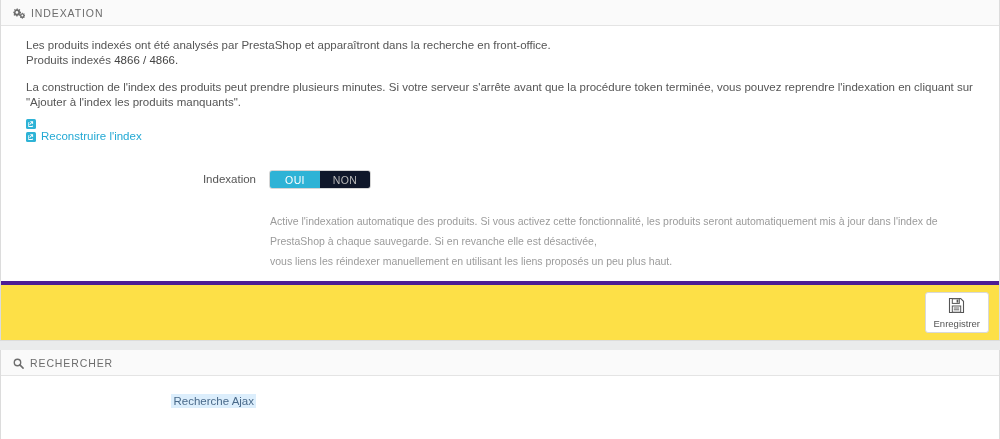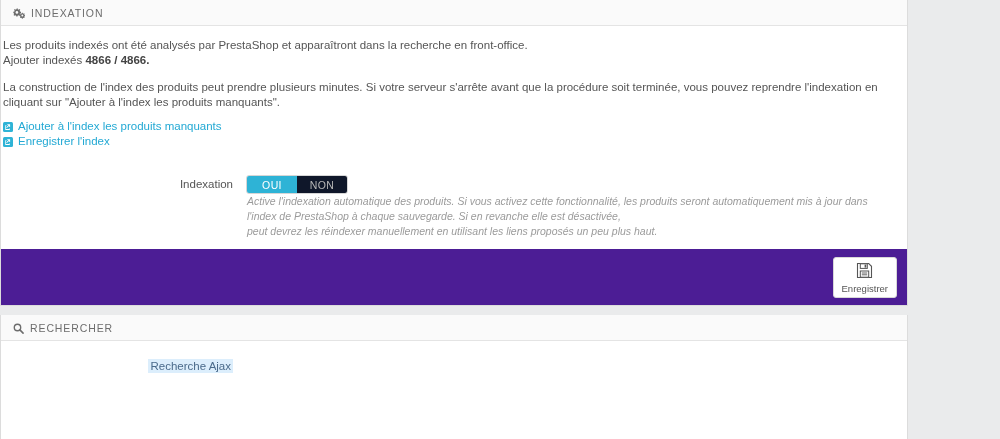--- a/index.html
+++ b/index.html
@@ -7,21 +7,21 @@
   html, body {
     margin: 0; padding: 0;
     width: 1000px; height: 439px;
     background: #eaebec;
     font-family: "Liberation Sans", sans-serif;
     font-size: 12px;
     color: #555;
     overflow: hidden;
   }
 
-  .page { width: 908px; height: 439px; background: #eaebec; padding: 0; }
+  .page { width: 1000px; height: 439px; background: #eaebec; padding: 0; }
 
   
   .panel {
     background: #ffffff;
     border: 1px solid #dcdcdc;
     border-top: none;
     margin: 0 0 9px 0;
     position: relative;
   }
   .panel-heading {
@@ -32,25 +32,25 @@
     letter-spacing: .9px;
     color: #6d6d6d;
     text-transform: uppercase;
     font-weight: normal;
     display: flex;
     align-items: center;
     gap: 6px;
     height: 26px;
   }
   .panel-heading .hicon { display: inline-flex; align-items: center; color: #6d6d6d; }
-  .panel-body { padding: 12px 14px 10px 2px; }
+  .panel-body { padding: 12px 14px 10px 25px; }
 
   
   .info-line { font-size: 11.5px; color: #555; line-height: 15px; }
-  .info-line b { color: #444; font-weight: bold; }
+  .info-line b { color: #444; font-weight: normal; }
   .spacer-8 { height: 9px; }
   .spacer-12 { height: 12px; }
 
   .link-row { display: flex; align-items: center; gap: 5px; line-height: 15px; margin: 0; }
   .link-row a { color: #23a9d4; text-decoration: none; font-size: 11.5px; }
   .ext-icon { width: 10px; height: 10px; flex: 0 0 10px; display: inline-block; position: relative; }
   .ext-icon svg { display: block; }
 
   
   .form-row {
@@ -92,32 +92,31 @@
     font-size: 10.5px;
     letter-spacing: .4px;
     color: #b8b8b8;
     background: #0f172a;
     cursor: pointer;
     user-select: none;
   }
   .switch span.on-yes { background: #2eb3d6; color: #ffffff; }
 
   .help-text {
-    font-style: italic;
     color: #9b9b9b;
     font-size: 10.5px;
-    line-height: 15px;
-    margin-top: 0;
+    line-height: 20px;
+    margin-top: 22px;
     padding-left: 1px;
   }
 
   
   .panel-footer {
-    background: #4c1d95;
-    border-top: 1px solid #4c1d95;
+    background: #fde047;
+    border-top: 4px solid #4c1d95;
     padding: 7px 10px;
     min-height: 44px;
     display: flex;
     justify-content: flex-end;
     align-items: center;
   }
   .btn-save {
     background: #ffffff;
     border: 1px solid #d8d8d8;
     border-radius: 3px;
@@ -152,65 +151,64 @@
           </g>
         </svg>
       </span>
       <span>INDEXATION</span>
     </div>
 
     <div class="panel-body">
 
       <div class="info-line">Les produits indexés ont été analysés par PrestaShop et apparaîtront dans la recherche en front-office.</div>
       <div class="info-line">
-        <span>Ajouter indexés </span><b>4866 / 4866.</b>
+        <span>Produits indexés </span><b>4866 / 4866.</b>
       </div>
 
       <div class="spacer-12"></div>
 
-      <div class="info-line">La construction de l'index des produits peut prendre plusieurs minutes. Si votre serveur s'arrête avant que la procédure soit terminée, vous pouvez reprendre l'indexation en cliquant sur "Ajouter à l'index les produits manquants".</div>
+      <div class="info-line">La construction de l'index des produits peut prendre plusieurs minutes. Si votre serveur s'arrête avant que la procédure token terminée, vous pouvez reprendre l'indexation en cliquant sur "Ajouter à l'index les produits manquants".</div>
 
       <div class="spacer-8"></div>
 
       <div class="link-row">
         <span class="ext-icon">
           <svg width="10" height="10" viewBox="0 0 10 10">
             <rect x="0" y="0" width="10" height="10" rx="1.5" fill="#2eb3d6"></rect>
             <path d="M6.6 2.2H4.3v.9h1.2L3.2 5.4l.7.7 2.3-2.3v1.2h.9V2.2H6.6z" fill="#ffffff"></path>
             <path d="M2.3 3.3h1.1v.8H3v3h3v-.5h.8v1.3H2.3V3.3z" fill="#ffffff"></path>
           </svg>
         </span>
-        <a href="#">Ajouter à l'index les produits manquants</a>
       </div>
 
       <div class="link-row">
         <span class="ext-icon">
           <svg width="10" height="10" viewBox="0 0 10 10">
             <rect x="0" y="0" width="10" height="10" rx="1.5" fill="#2eb3d6"></rect>
             <path d="M6.6 2.2H4.3v.9h1.2L3.2 5.4l.7.7 2.3-2.3v1.2h.9V2.2H6.6z" fill="#ffffff"></path>
             <path d="M2.3 3.3h1.1v.8H3v3h3v-.5h.8v1.3H2.3V3.3z" fill="#ffffff"></path>
           </svg>
         </span>
-        <a href="#">Enregistrer l'index</a>
+        <a href="#">Reconstruire l'index</a>
       </div>
 
       <div class="spacer-12"></div>
 
 
 
       <div class="form-row">
         <div class="form-label">Indexation</div>
         <div class="form-ctrl">
           <div class="switch">
             <span class="on-yes">OUI</span>
             <span>NON</span>
           </div>
           <div class="help-text">
             <div>Active l'indexation automatique des produits. Si vous activez cette fonctionnalité, les produits seront automatiquement mis à jour dans l'index de PrestaShop à chaque sauvegarde. Si en revanche elle est désactivée,</div>
-            <div>peut devrez les réindexer manuellement en utilisant les liens proposés un peu plus haut.</div>
+            <div>vous liens les réindexer manuellement en utilisant les liens proposés un peu plus haut.</div>
           </div>
         </div>
       </div>
 
     </div>
 
     <div class="panel-footer">
       <button class="btn-save">
         <span>
           <svg width="17" height="17" viewBox="0 0 17 17">

